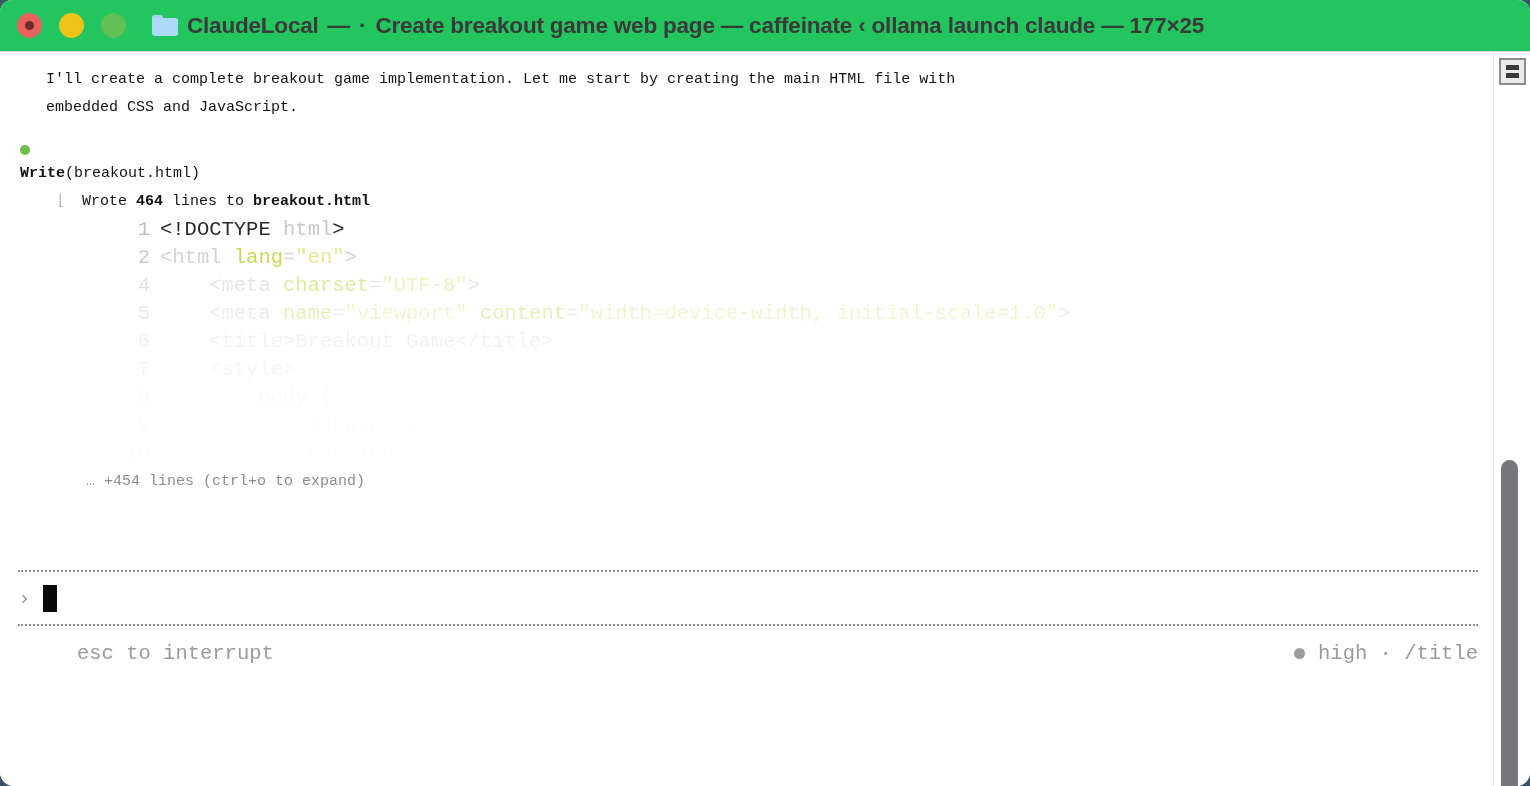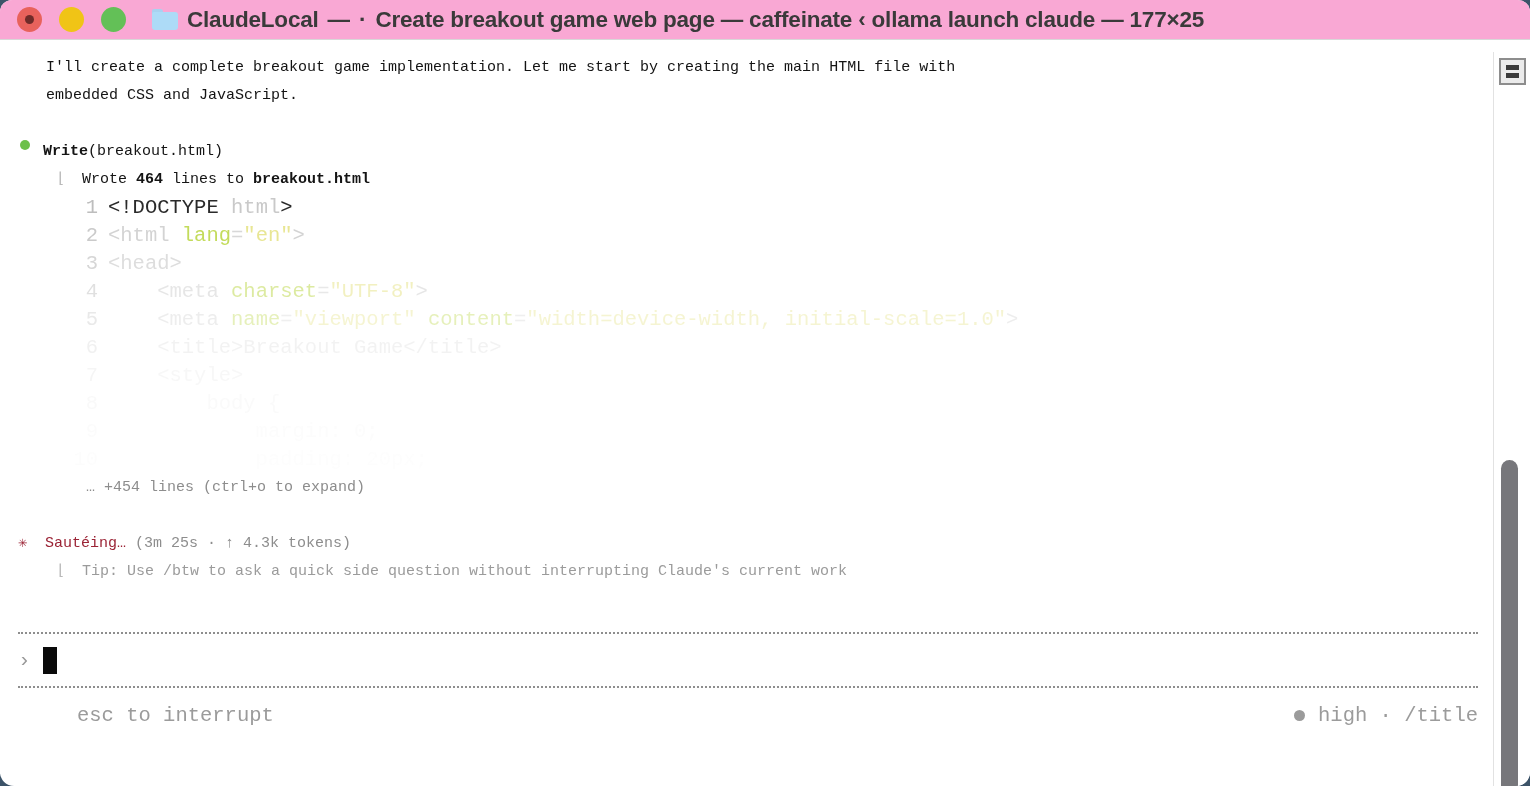--- a/index.html
+++ b/index.html
@@ -22,22 +22,22 @@
     height: 786px;
     background: #ffffff;
     border-radius: 12px 12px 14px 14px;
     overflow: hidden;
     box-sizing: border-box;
   }
 
   
   .titlebar {
     position: relative;
-    height: 40px;
-    background: #f9a8d4;
+    height: 52px;
+    background: #22c55e;
     border-bottom: 1px solid #d8d8d8;
     display: flex;
     align-items: center;
     box-sizing: border-box;
   }
   .traffic {
     display: flex;
     align-items: center;
     gap: 17px;
     margin-left: 17px;
@@ -121,21 +121,21 @@
     white-space: pre;
     color: #141414;
   }
 
   .pad-l { padding-left: 46px; }
 
   .spacer14 { height: 14px; }
   .spacer28 { height: 28px; }
 
   
-  .toolrow { display: flex; align-items: baseline; }
+  .toolrow { display: flex; align-items: baseline; flex-direction: column; }
   .bullet-green {
     width: 10px; height: 10px;
     border-radius: 50%;
     background: #6cc04a;
     display: inline-block;
     margin-left: 20px;
     margin-right: 13px;
     position: relative;
     top: -5px;
     flex: 0 0 auto;
@@ -144,21 +144,21 @@
 
   .branch {
     color: #b9b9b9;
     display: inline-block;
     width: 26px;
   }
 
   
   .codeblock {
     position: relative;
-    padding-left: 52px;
+    padding-left: 104px;
   }
   .cl {
     font-family: "Liberation Mono", "DejaVu Sans Mono", monospace;
     font-size: 20.5px;
     line-height: 28px;
     white-space: pre;
     display: block;
   }
   .lno {
     display: inline-block;
@@ -329,37 +329,34 @@
     <div class="toolrow">
       <span class="bullet-green"></span>
       <span class="tline"><span class="b">Write</span><span>(breakout.html)</span></span>
     </div>
 
     <div class="tline" style="padding-left:56px"><span class="branch">⌊</span><span>Wrote </span><span class="b">464</span><span> lines to </span><span class="b">breakout.html</span></div>
 
     <div class="codeblock" id="code-preview">
         <span class="cl f1"><span class="lno">1</span><span class="plain">&lt;!DOCTYPE </span><span class="tag">html</span><span class="plain">&gt;</span></span>
         <span class="cl f2"><span class="lno">2</span><span class="tag">&lt;html </span><span class="attr">lang</span><span class="punct">=</span><span class="str">"en"</span><span class="tag">&gt;</span></span>
-        <span class="cl f3"><span class="lno">3</span><span class="tag">&lt;head&gt;</span></span>
         <span class="cl f4"><span class="lno">4</span><span class="tag">    &lt;meta </span><span class="attr">charset</span><span class="punct">=</span><span class="str">"UTF-8"</span><span class="tag">&gt;</span></span>
         <span class="cl f5"><span class="lno">5</span><span class="tag">    &lt;meta </span><span class="attr">name</span><span class="punct">=</span><span class="str">"viewport" </span><span class="attr">content</span><span class="punct">=</span><span class="str">"width=device-width, initial-scale=1.0"</span><span class="tag">&gt;</span></span>
         <span class="cl f6"><span class="lno">6</span><span class="tag">    &lt;title&gt;Breakout Game&lt;/title&gt;</span></span>
         <span class="cl f7"><span class="lno">7</span><span class="tag">    &lt;style&gt;</span></span>
         <span class="cl f8"><span class="lno">8</span><span class="tag">        body {</span></span>
         <span class="cl f9"><span class="lno">9</span><span class="tag">            margin: 0;</span></span>
         <span class="cl f10"><span class="lno">10</span><span class="tag">            padding: 20px;</span></span>
       </div>
 
     <div class="tline" style="padding-left:86px;color:#8d8d8d">… +454 lines (ctrl+o to expand)</div>
 
     <div class="spacer28"></div>
 
-    <div class="tline" style="padding-left:18px"><span class="status-star">✳</span><span>  </span><span class="status-word">Sautéing…</span><span> </span><span class="muted">(3m 25s · ↑ 4.3k tokens)</span></div>
-
-    <div class="tline" style="padding-left:56px"><span class="branch">⌊</span><span class="muted2">Tip: Use /btw to ask a quick side question without interrupting Claude's current work</span></div>
+
 
     <div style="height:46px"></div>
 
     <div class="rule"></div>
     <div class="promptrow">
       <span class="chev">›</span>
       <span class="caret"></span>
       <span class="tline" placeholder=""></span>
     </div>
     <div class="rule"></div>

